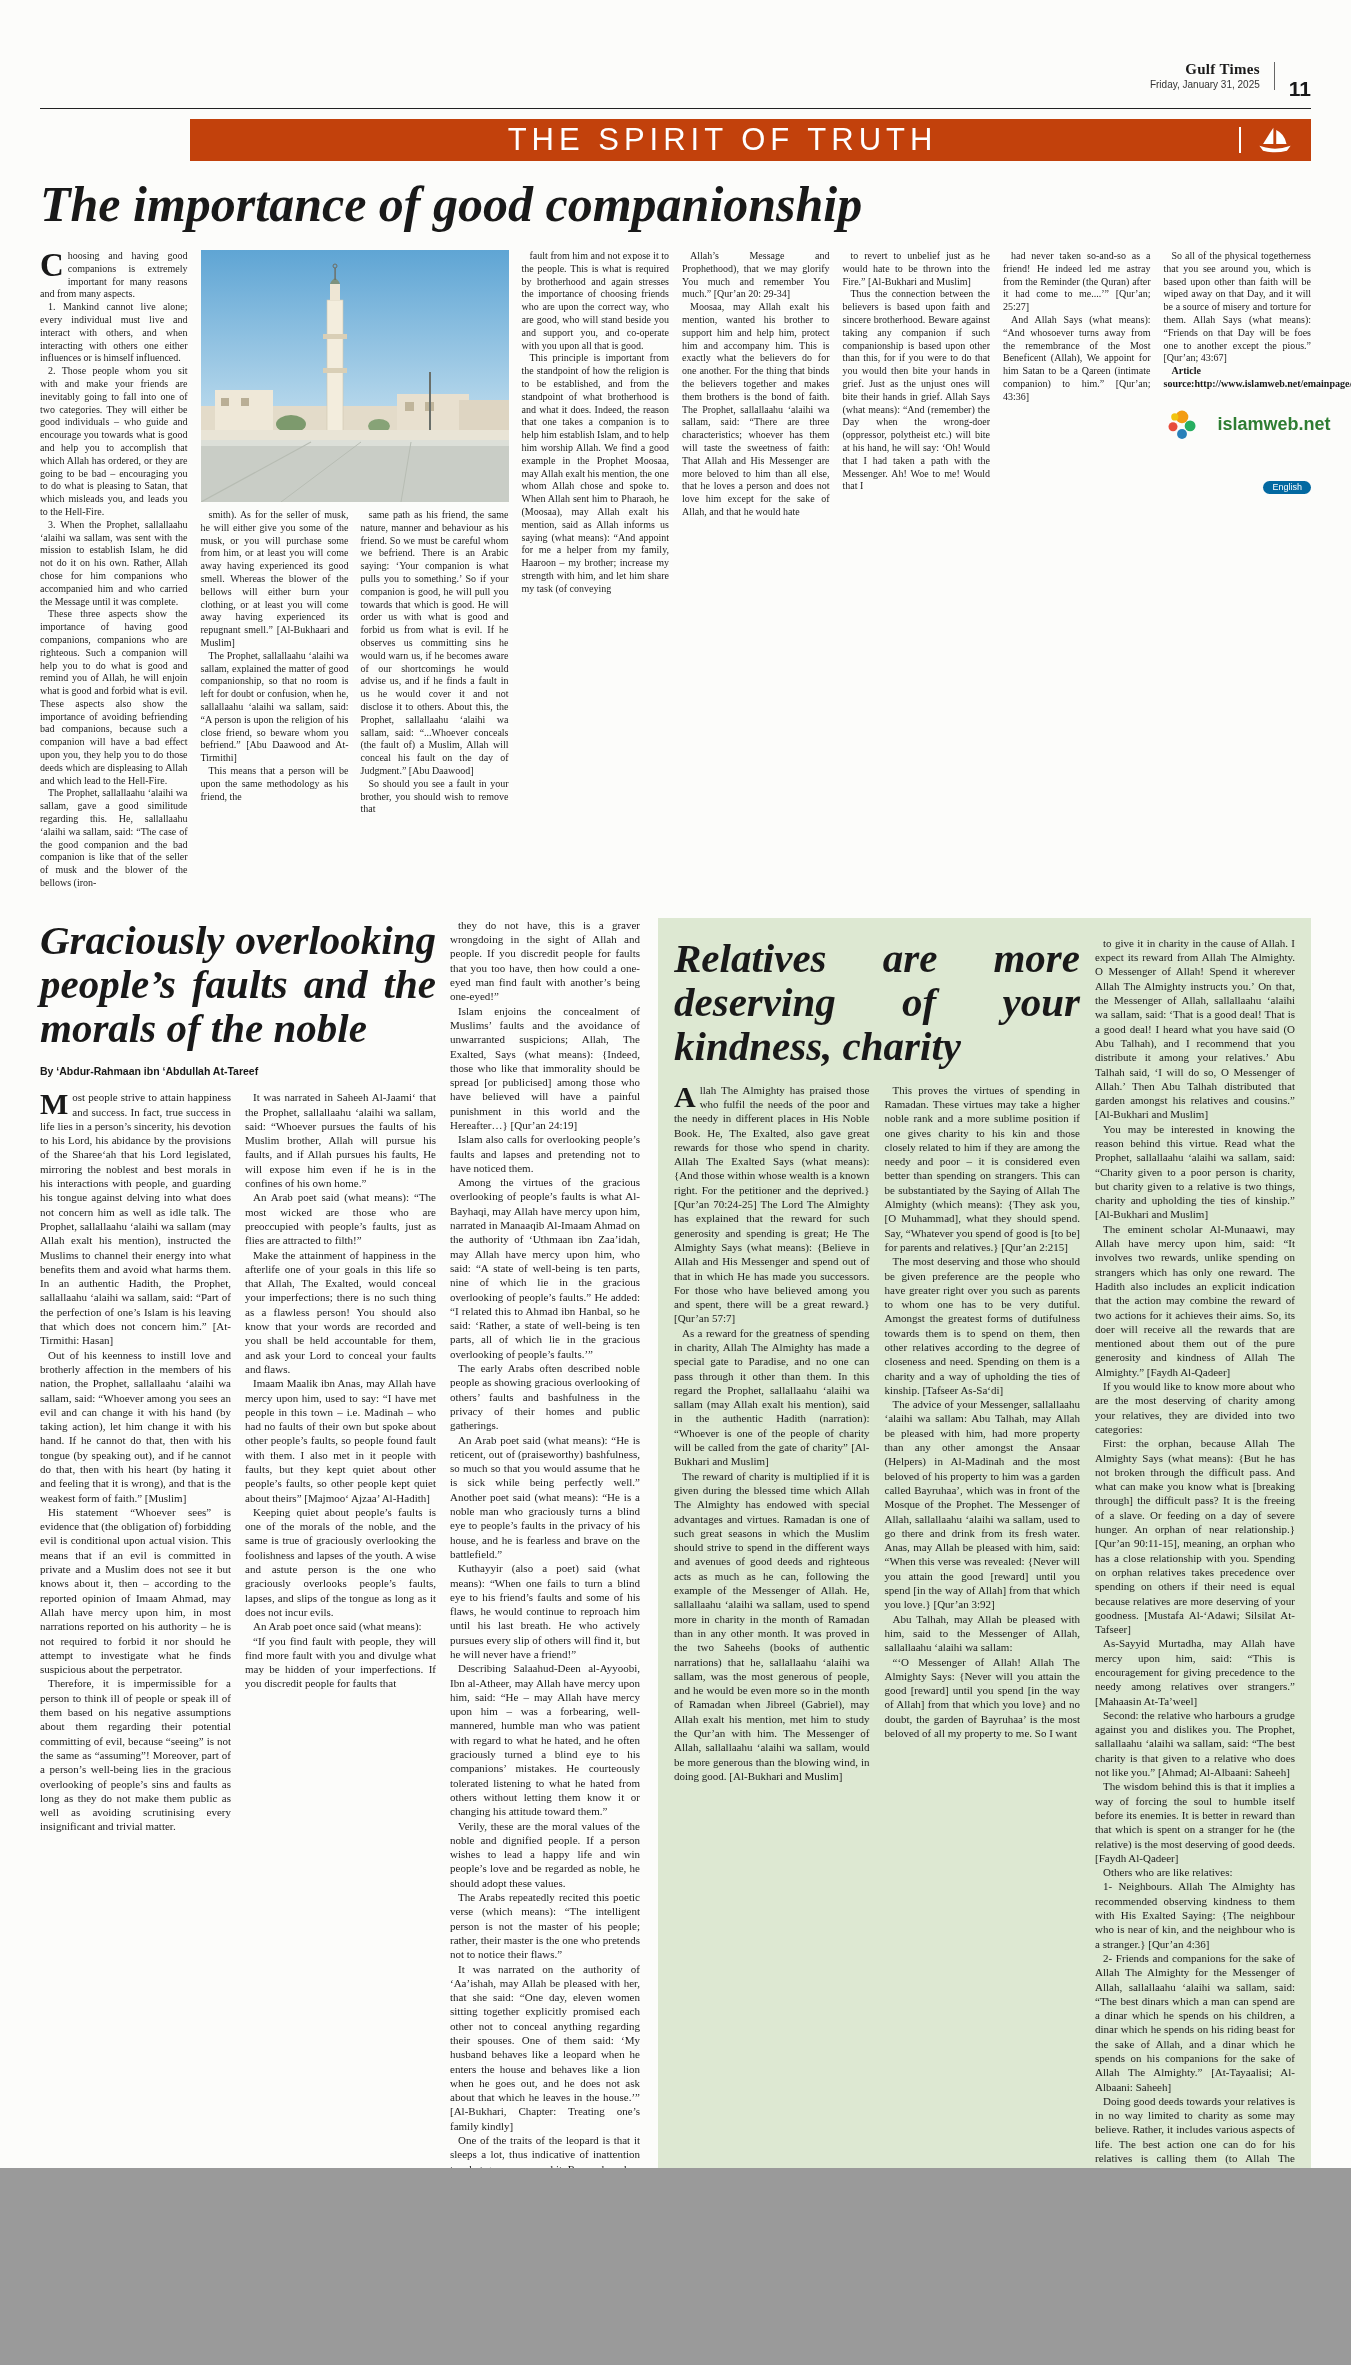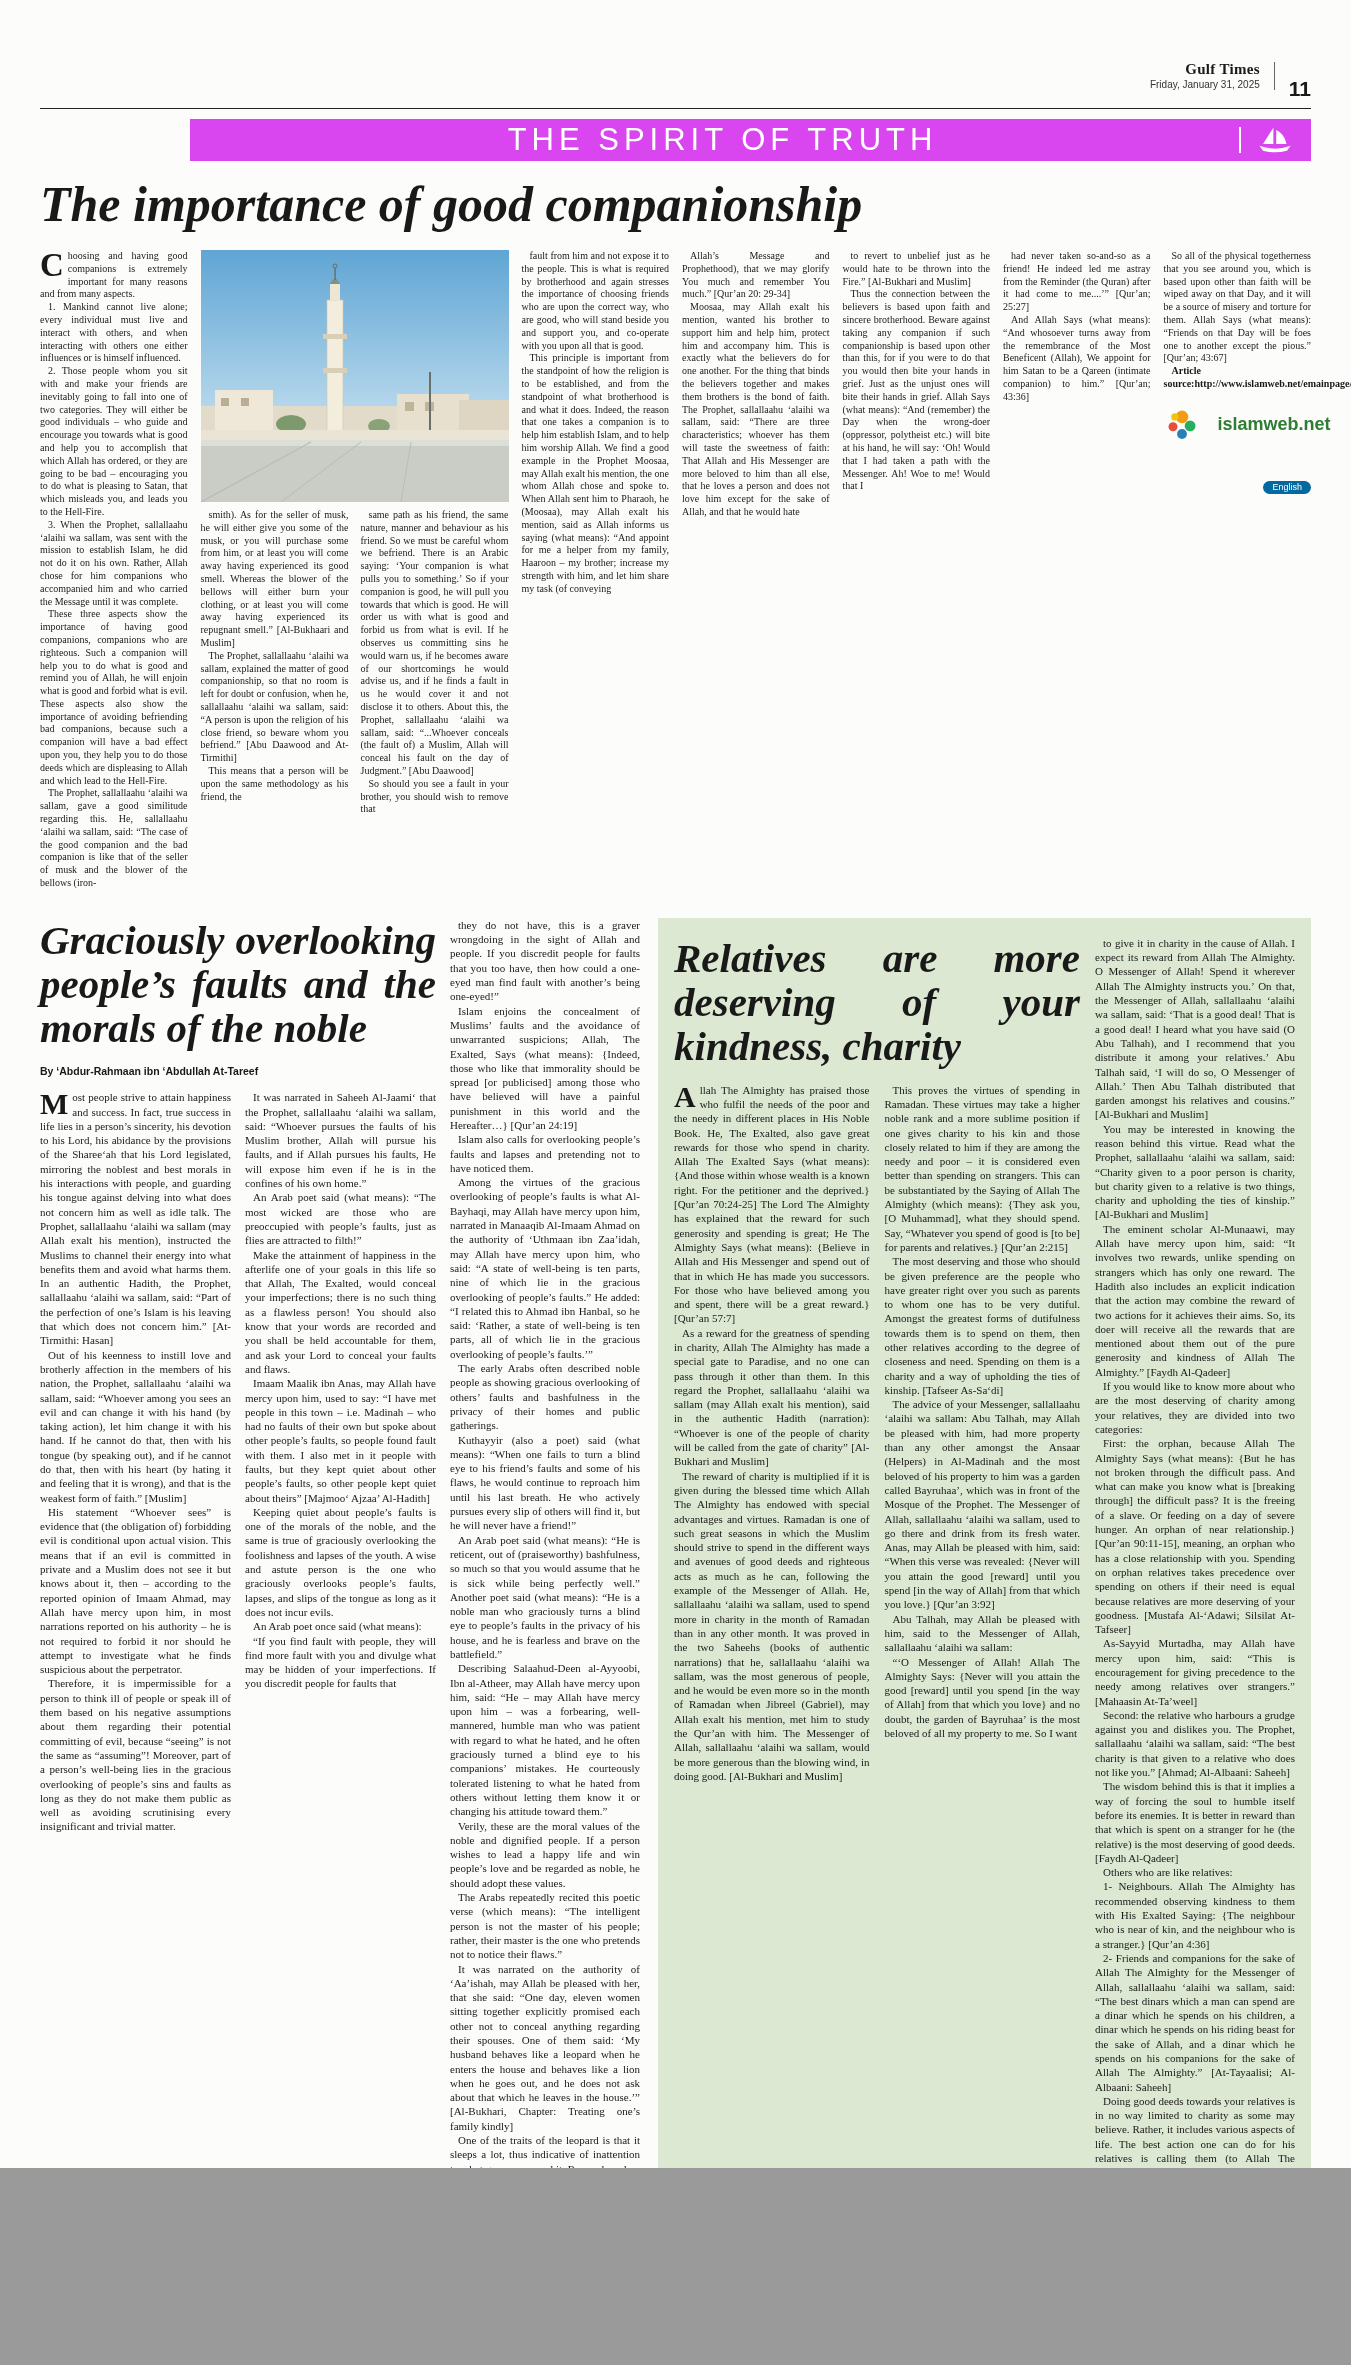--- a/index.html
+++ b/index.html
@@ -63,21 +63,21 @@
 
   <header class="masthead">
     <div class="mast-text">
       <div class="paper-name">Gulf Times</div>
       <div class="issue-date">Friday, January 31, 2025</div>
     </div>
     <div class="mast-divider"></div>
     <div class="page-number">11</div>
   </header>
 
-  <div class="banner" style="background-color: #d946ef;">
+  <div class="banner" style="background-color: #c2410c;">
     <div class="banner-title">THE SPIRIT OF TRUTH</div>
     <div class="banner-sep"></div>
     <div class="banner-boat">
       <svg viewBox="0 0 48 34" xmlns="http://www.w3.org/2000/svg">
         <path d="M5 24 q19 7 38 0 l-4.5 6 q-14.5 4 -29 0 z" fill="#ffffff"></path>
         <path d="M22 2 L9.5 22 h12.5 z" fill="#ffffff"></path>
         <path d="M25.5 5 q10 4.5 12.5 17 h-12.5 z" fill="#ffffff"></path>
       </svg>
     </div>
   </div>
@@ -216,22 +216,22 @@
             </div>
         </div>
       </div>
       <div class="col al-col3">
         <div>
             <p class="para">they do not have, this is a graver wrongdoing in the sight of Allah and people. If you discredit people for faults that you too have, then how could a one-eyed man find fault with another’s being one-eyed!”</p>
             <p class="para">Islam enjoins the concealment of Muslims’ faults and the avoidance of unwarranted suspicions; Allah, The Exalted, Says (what means): {Indeed, those who like that immorality should be spread [or publicised] among those who have believed will have a painful punishment in this world and the Hereafter…} [Qur’an 24:19]</p>
             <p class="para">Islam also calls for overlooking people’s faults and lapses and pretending not to have noticed them.</p>
             <p class="para">Among the virtues of the gracious overlooking of people’s faults is what Al-Bayhaqi, may Allah have mercy upon him, narrated in Manaaqib Al-Imaam Ahmad on the authority of ‘Uthmaan ibn Zaa’idah, may Allah have mercy upon him, who said: “A state of well-being is ten parts, nine of which lie in the gracious overlooking of people’s faults.” He added: “I related this to Ahmad ibn Hanbal, so he said: ‘Rather, a state of well-being is ten parts, all of which lie in the gracious overlooking of people’s faults.’”</p>
             <p class="para">The early Arabs often described noble people as showing gracious overlooking of others’ faults and bashfulness in the privacy of their homes and public gatherings.</p>
+            <p class="para">An Arab poet said (what means): “He is reticent, out of (praiseworthy) bashfulness, so much so that you would assume that he is sick while being perfectly well.” Another poet said (what means): “He is a noble man who graciously turns a blind eye to people’s faults in the privacy of his house, and he is fearless and brave on the battlefield.”</p>
             <p class="para">Kuthayyir (also a poet) said (what means): “When one fails to turn a blind eye to his friend’s faults and some of his flaws, he would continue to reproach him until his last breath. He who actively pursues every slip of others will find it, but he will never have a friend!”</p>
-            <p class="para">An Arab poet said (what means): “He is reticent, out of (praiseworthy) bashfulness, so much so that you would assume that he is sick while being perfectly well.” Another poet said (what means): “He is a noble man who graciously turns a blind eye to people’s faults in the privacy of his house, and he is fearless and brave on the battlefield.”</p>
             <p class="para">Describing Salaahud-Deen al-Ayyoobi, Ibn al-Atheer, may Allah have mercy upon him, said: “He – may Allah have mercy upon him – was a forbearing, well-mannered, humble man who was patient with regard to what he hated, and he often graciously turned a blind eye to his companions’ mistakes. He courteously tolerated listening to what he hated from others without letting them know it or changing his attitude toward them.”</p>
             <p class="para">Verily, these are the moral values of the noble and dignified people. If a person wishes to lead a happy life and win people’s love and be regarded as noble, he should adopt these values.</p>
             <p class="para">The Arabs repeatedly recited this poetic verse (which means): “The intelligent person is not the master of his people; rather, their master is the one who pretends not to notice their flaws.”</p>
             <p class="para">It was narrated on the authority of ‘Aa’ishah, may Allah be pleased with her, that she said: “One day, eleven women sitting together explicitly promised each other not to conceal anything regarding their spouses. One of them said: ‘My husband behaves like a leopard when he enters the house and behaves like a lion when he goes out, and he does not ask about that which he leaves in the house.’” [Al-Bukhari, Chapter: Treating one’s family kindly]</p>
             <p class="para">One of the traits of the leopard is that it sleeps a lot, thus indicative of inattention to what goes on around it. Remember, dear reader, all the events that took place during your day and night, contemplate all your interactions with your family members, friends, students, teachers, or others, and see if you have graciously overlooked their mistakes or you held them accountable for every insignificant thing.</p>
             <p class="para">If you have not graciously overlooked people’s faults and mistakes in the past, you have in the remaining years of your life new chances that are worth seizing. You can avail yourself of them by adhering to tolerance, gracious overlooking, and turning a blind eye to people’s faults and imperfections.</p>
           </div>
 
       </div>
     </article>

